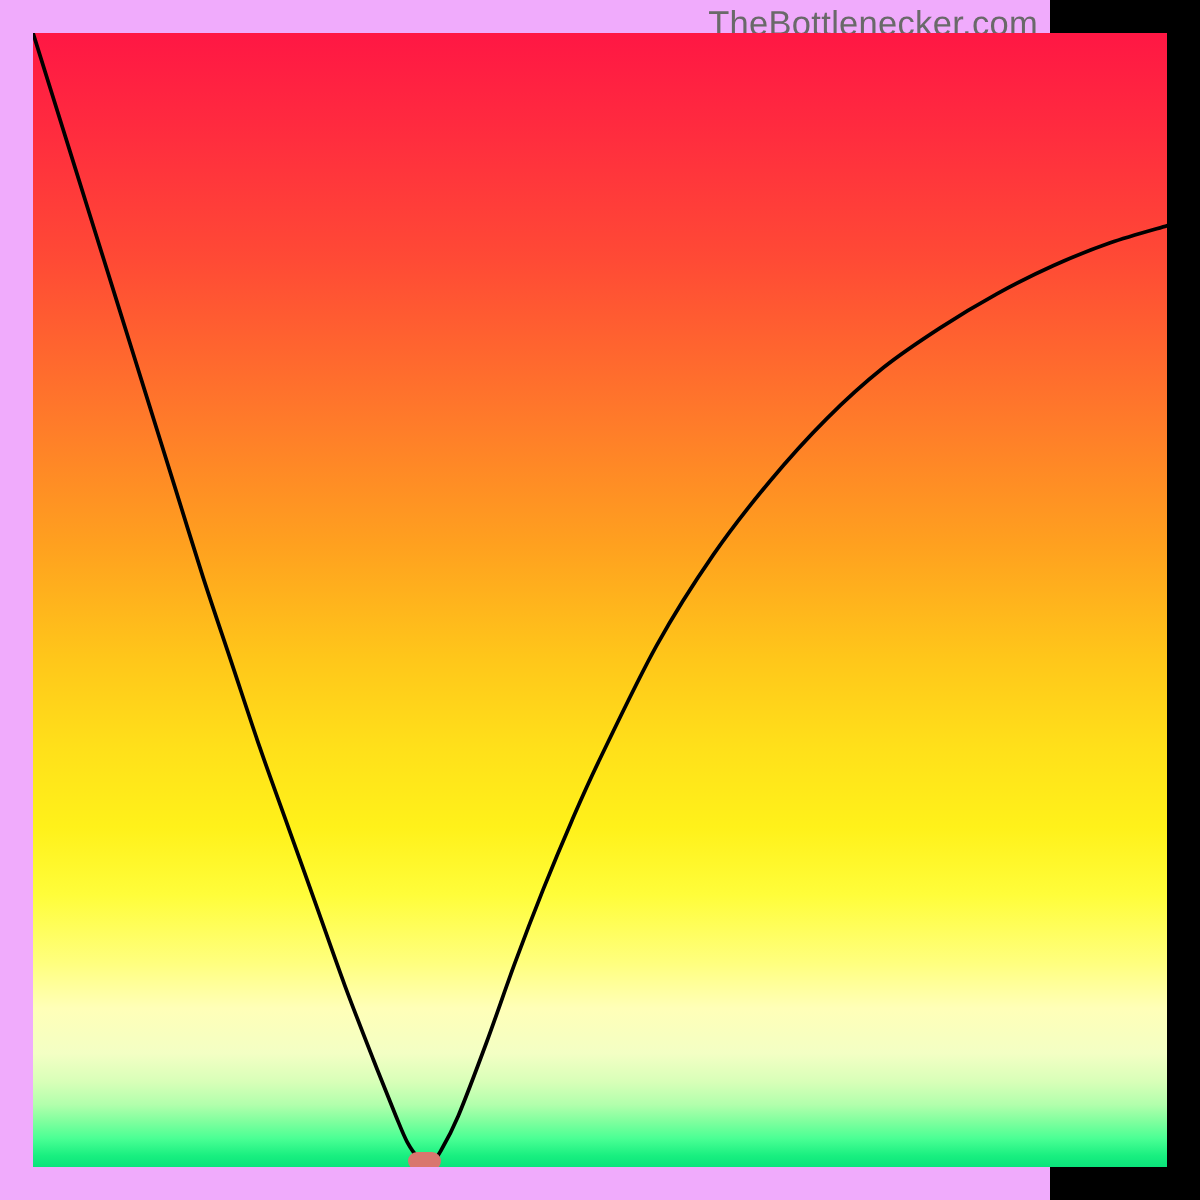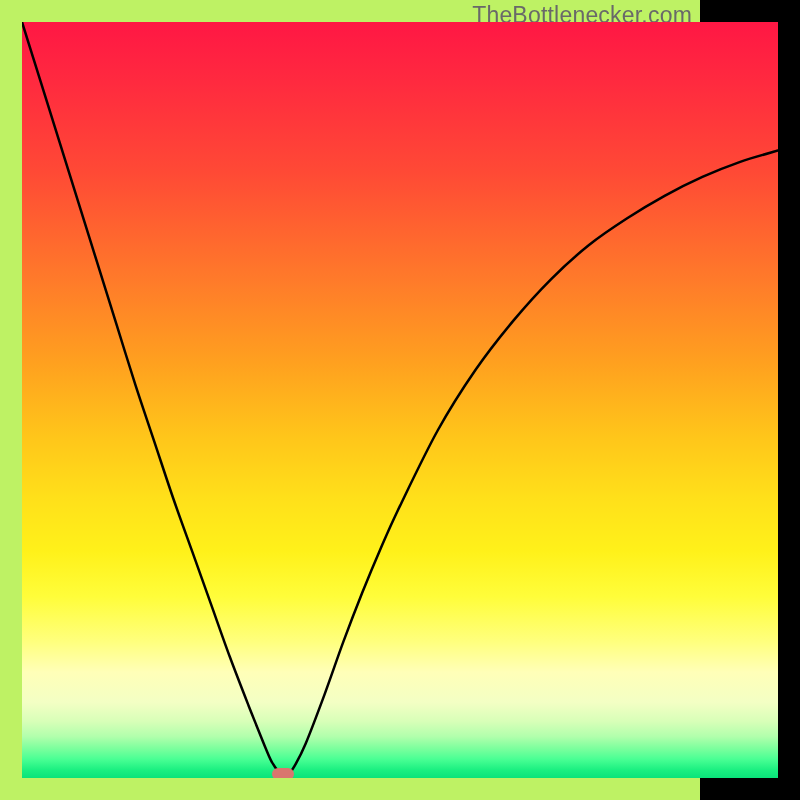--- a/index.html
+++ b/index.html
@@ -8,21 +8,21 @@
     width: 800px;
     height: 800px;
     background: #000;
     overflow: hidden;
     font-family: Arial, Helvetica, sans-serif;
   }
   .stage {
     position: relative;
     width: 700px;
     height: 800px;
-    background: #bef264;
+    background: #f0abfc;
   }
   .plot-area {
     position: absolute;
     left: 22px;
     top: 22px;
     width: 756px;
     height: 756px;
     overflow: hidden;
     background: linear-gradient(
       to bottom,

